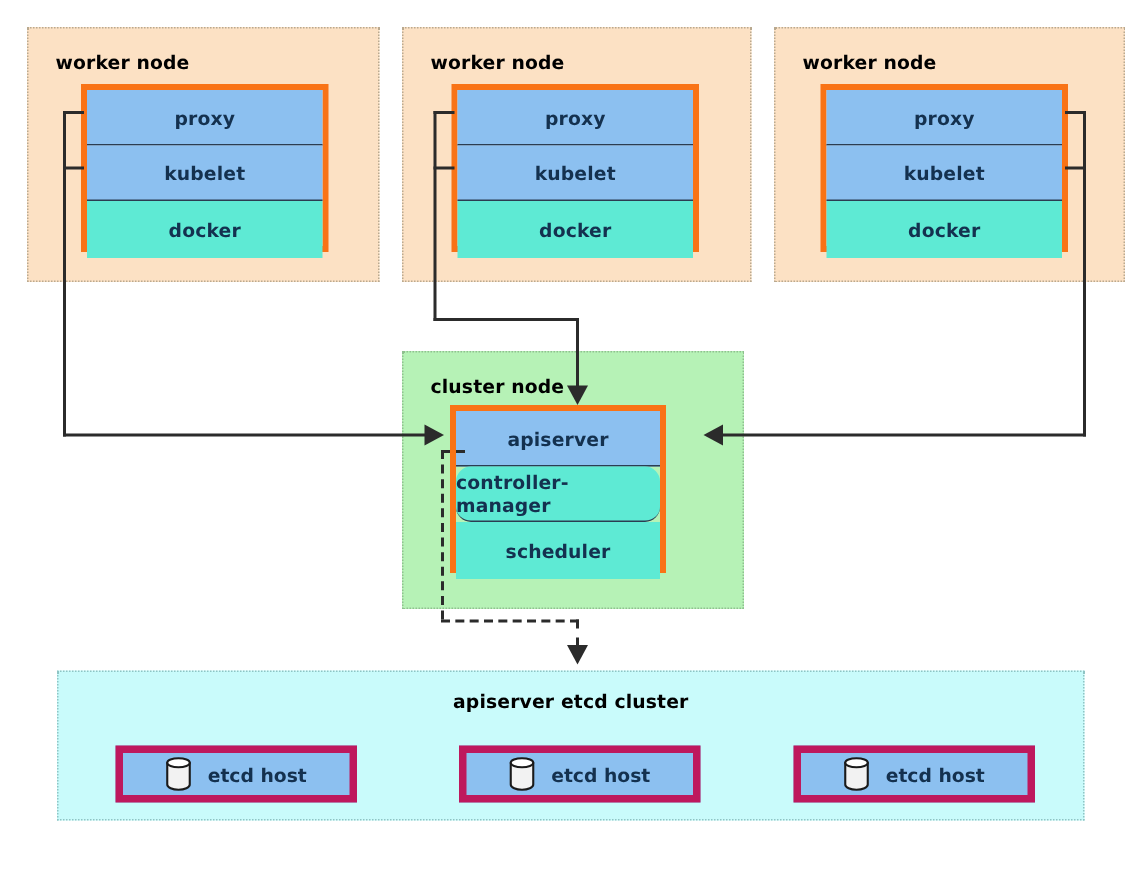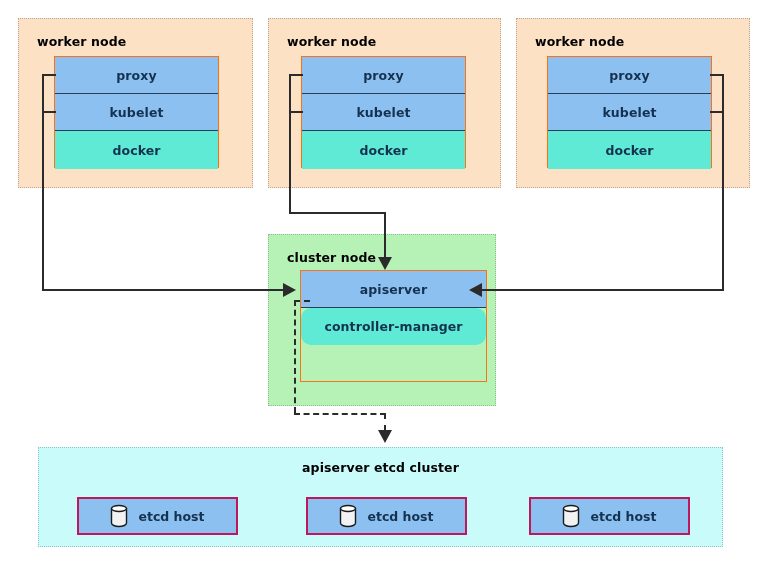--- a/index.html
+++ b/index.html
@@ -52,21 +52,21 @@
     left: 0;
     right: 0;
     top: 12px;
     text-align: center;
   }
 
   
   .stack {
     position: absolute;
     box-sizing: border-box;
-    border: 1px solid #f97316;
+    border: 4px solid #f97316;
   }
   .cell {
     box-sizing: border-box;
     border-bottom: 1px solid #2b3d52;
     display: flex;
     align-items: center;
     justify-content: center;
     font-size: 12.5px;
     font-weight: bold;
     color: #14314f;
@@ -76,21 +76,21 @@
     border-bottom: none;
   }
   .cell.dark  { background: #8cc0f0; }
   .cell.light { background: #5eead4; }
 
   
   .etcd-host {
     position: absolute;
     box-sizing: border-box;
     background: #8cc0f0;
-    border: 2px solid #be185d;
+    border: 5px solid #be185d;
     display: flex;
     align-items: center;
     justify-content: center;
     gap: 10px;
     font-size: 12.5px;
     font-weight: bold;
     color: #14314f;
   }
   .db-icon {
     flex: 0 0 auto;
@@ -167,23 +167,24 @@
   </div>
   <div class="stack" style="left:547px; top:56px; width:165px; height:112px;">
     <div class="cell dark" style="height:37px;">proxy</div>
     <div class="cell dark" style="height:37px;">kubelet</div>
     <div class="cell light" style="height:38px;">docker</div>
   </div>
 
   <div class="group group-master" style="left:268px; top:234px; width:228px; height:172px;">
     <div class="group-title left">cluster node</div>
   </div>
-  <div class="stack" style="left:300px; top:270px; width:187px; height:112px;">
+  <div class="stack" style="left:300px; top:270px; width:144px; height:112px;">
     <div class="cell dark" style="height:37px;">apiserver</div>
     <div class="cell light" style="height:37px;border-radius:10px;">controller-manager</div>
+    <div class="cell light" style="height:38px;">scheduler</div>
   </div>
 
   <div class="group group-etcd" style="left:38px; top:447px; width:685px; height:100px;">
     <div class="group-title center">apiserver etcd cluster</div>
   </div>
 
   <div class="etcd-host" style="left:77px; top:497px; width:161px; height:38px;">
     <span>
       <svg class="db-icon" viewBox="0 0 18 24" aria-hidden="true">
         <path d="M1.5 4.5 L1.5 19 C1.5 21 5 22.5 9 22.5 C13 22.5 16.5 21 16.5 19 L16.5 4.5 Z" fill="#f2f2f2" stroke="#1a1a1a" stroke-width="1.4" stroke-linejoin="round"></path>

